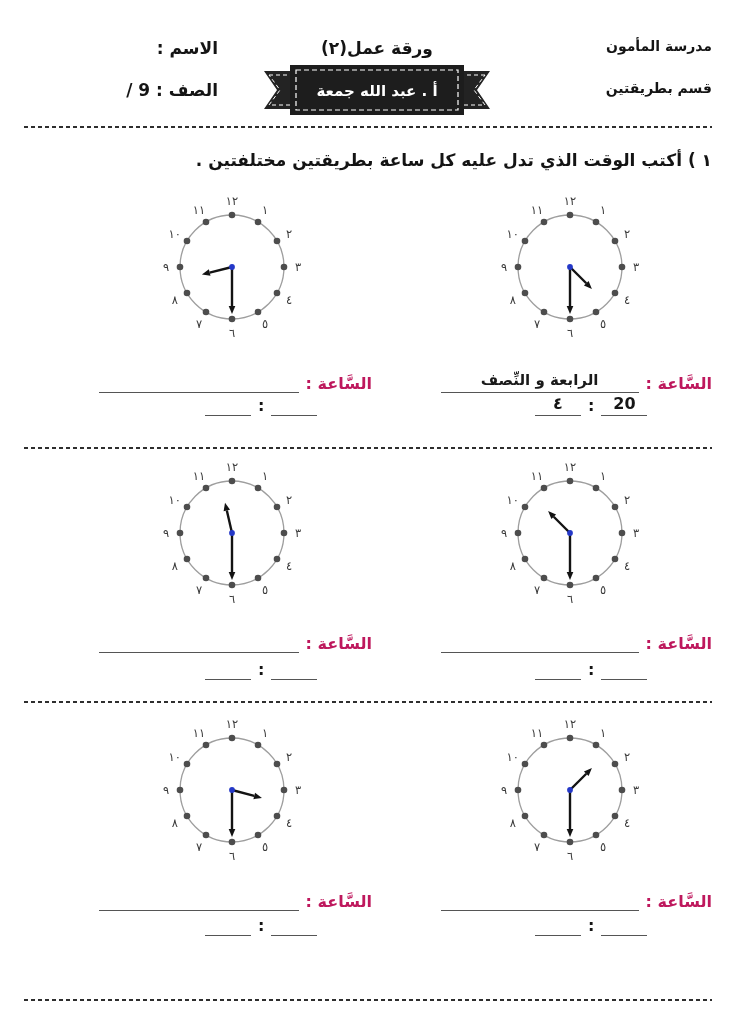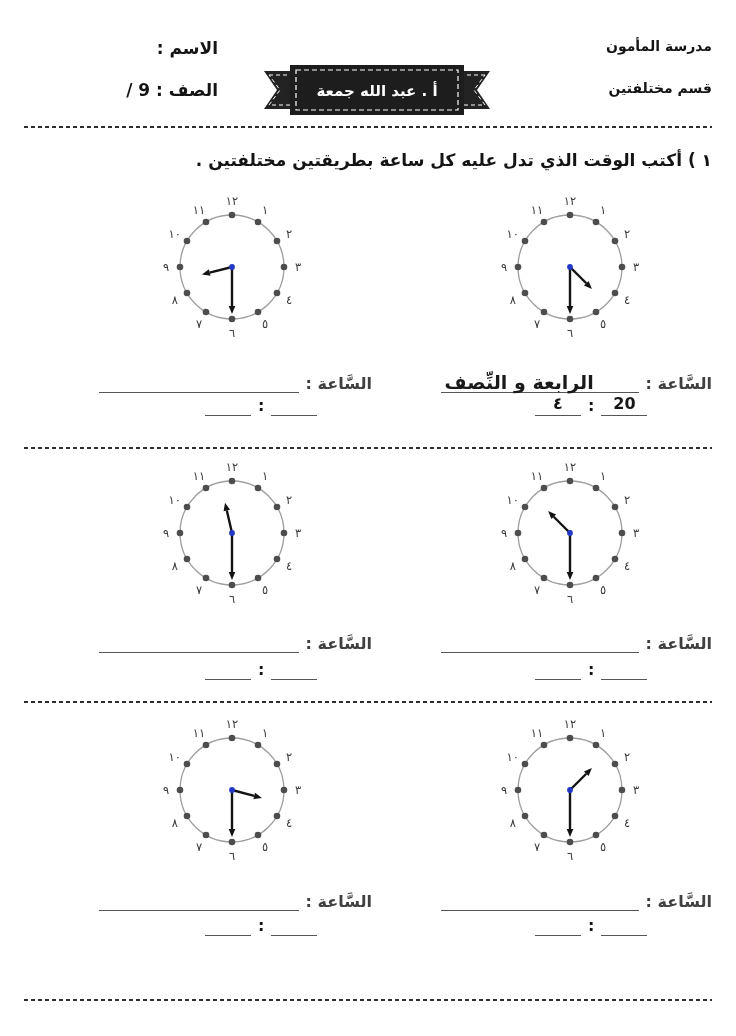--- a/index.html
+++ b/index.html
@@ -19,45 +19,46 @@
     font-family:"DejaVu Sans", sans-serif; font-weight:bold; font-size:15px;
     fill:#ffffff; text-anchor:middle; direction:rtl;
   }
   .clock-svg text{
     font-family:"DejaVu Sans", sans-serif; font-size:11.5px; fill:#3a3a3a; text-anchor:middle;
   }
   .saa-row{
     position:absolute; display:flex; align-items:flex-end; gap:7px;
     font-weight:bold; font-size:16px; white-space:nowrap;
   }
-  .saa-label{color:#404040;margin-top:12px;}
+  .saa-label{color:#be185d;margin-top:12px;}
   .answer-slot{
     display:inline-block; border-bottom:1.6px solid #555; height:21px;
-    text-align:left; font-size:19px; font-weight:bold; color:#1a1a1a;
+    text-align:center; font-size:15px; font-weight:bold; color:#1a1a1a;
   }
   .answer-slot .ans-text{padding:0 4px;}
   .digital-row{
     position:absolute; display:flex; direction:ltr; align-items:flex-end; gap:7px;
     font-weight:bold; font-size:16px;
   }
   .dslot{
     display:inline-block; width:46px; height:21px; border-bottom:1.6px solid #555;
     text-align:center; color:#161616;
   }
   .dcolon{font-weight:bold; color:#161616; padding-bottom:1px;}
   .instruction{font-weight:bold; font-size:17px; color:#141414; text-align:left; white-space:nowrap;}
 </style>
 </head>
 <body>
 
 <div class="page">
 
   <div class="abs rtl hdr-text hdr-big" style="top:38px; right:24px;">مدرسة المأمون</div>
-  <div class="abs rtl hdr-text hdr-big" style="top:80px; right:24px;">قسم مختلفتين</div>
-
+  <div class="abs rtl hdr-text hdr-big" style="top:80px; right:24px;">قسم بطريقتين</div>
+
+  <div class="abs hdr-text" style="top:38px; left:262px; width:230px; text-align:center;">ورقة عمل(٢)</div>
   <svg class="abs ribbon" style="top:64px; left:262px;" width="230" height="52" viewBox="0 0 230 52">
     <polygon points="2,7 44,7 44,45 2,45 15,26" fill="#232323"></polygon>
     <polygon points="228,7 186,7 186,45 228,45 215,26" fill="#232323"></polygon>
     <polygon points="7,11 41,11 41,41 7,41 18,26" fill="none" stroke="#ffffff" stroke-width="1" stroke-dasharray="4 3"></polygon>
     <polygon points="223,11 189,11 189,41 223,41 212,26" fill="none" stroke="#ffffff" stroke-width="1" stroke-dasharray="4 3"></polygon>
     <rect x="28" y="1" width="174" height="50" fill="#1d1d1d"></rect>
     <rect x="34" y="6" width="162" height="40" fill="none" stroke="#ffffff" stroke-width="1.2" stroke-dasharray="5 3"></rect>
     <text x="115" y="32">أ . عبد الله جمعة</text>
   </svg>
 

